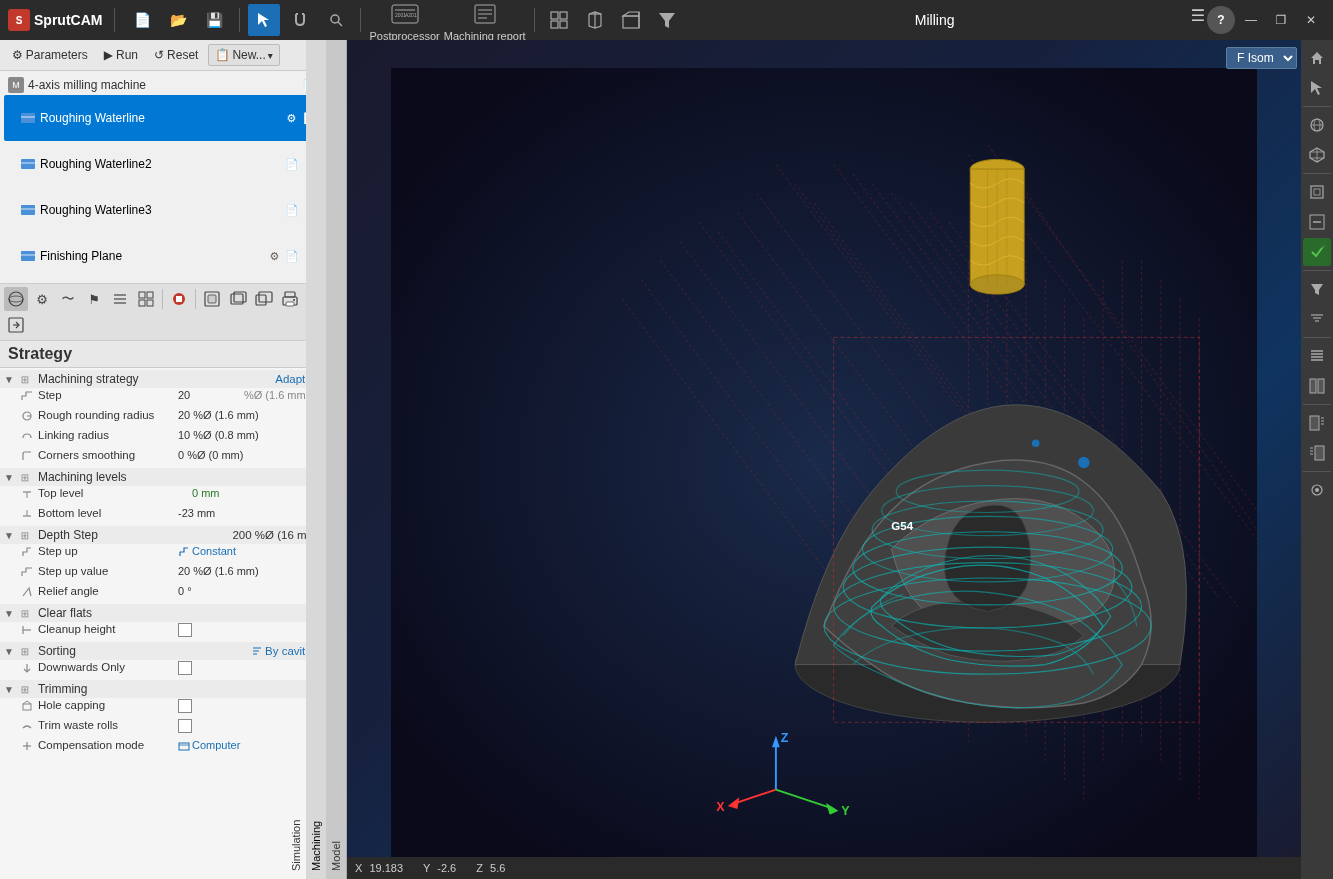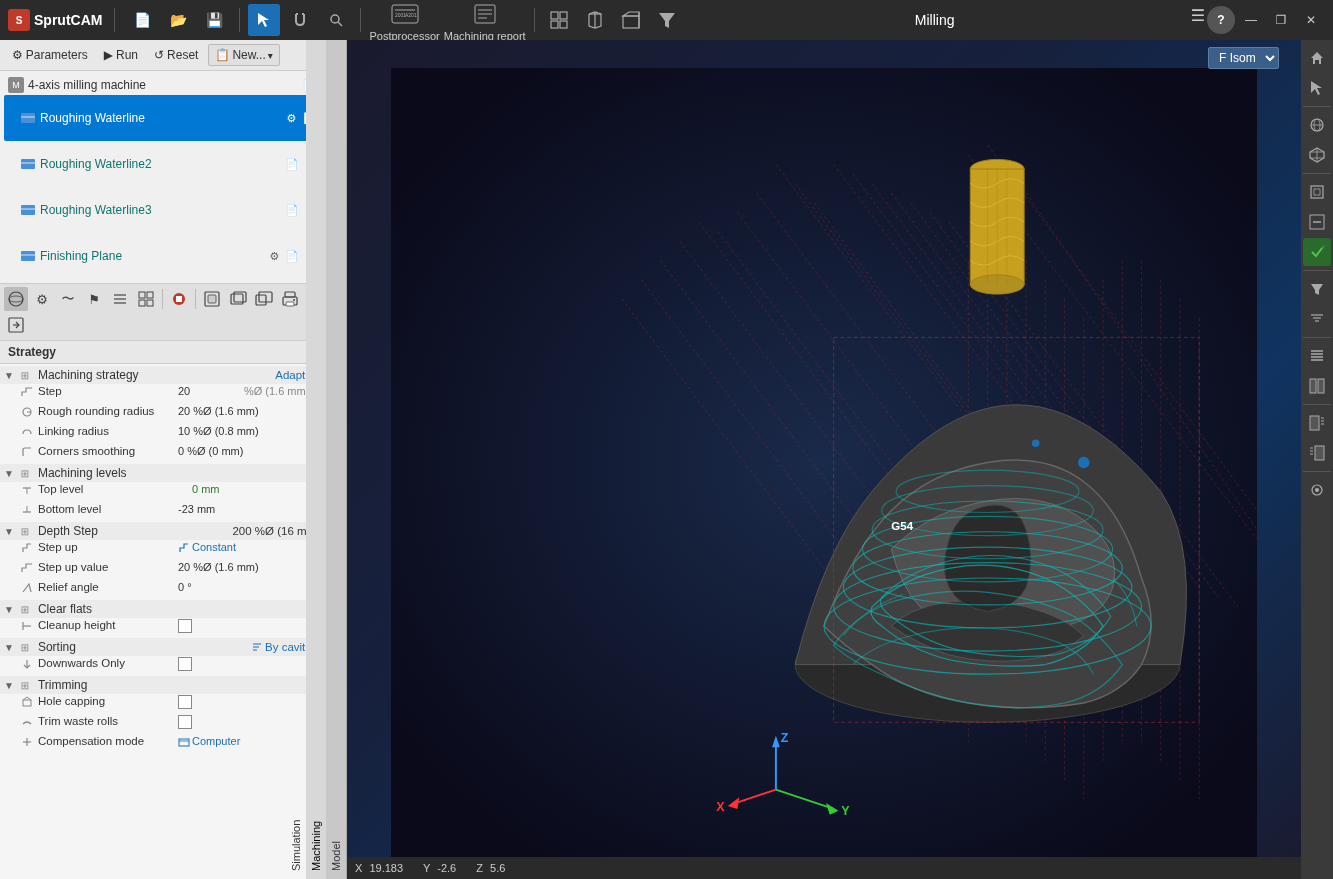--- a/index.html
+++ b/index.html
@@ -38,35 +38,35 @@
     #top-toolbar .t-btn { display: flex; align-items: center; gap: 3px; padding: 3px 6px; cursor: pointer; border-radius: 2px; font-size: 12px; color: #333; }
     #top-toolbar .t-btn .icon { font-size: 12px; }
     #top-toolbar .new-btn { display: flex; align-items: center; gap: 2px; padding: 3px 6px; cursor: pointer; border-radius: 2px; font-size: 12px; color: #333; background: #e0e0e0; border: 1px solid #bbb; }
     #top-toolbar .dropdown-arrow { font-size: 10px; }
 
     
     #operations-tree { padding: 4px; flex-shrink: 0; }
     .op-item { display: flex; align-items: center; padding: 15px 4px; cursor: pointer; border-radius: 2px; gap: 4px; }
     .op-item.selected { background: #0078d4; color: #fff; }
     .op-item.selected .op-label { color: #fff; }
-    .op-item .op-label { flex: 1; font-size: 12px; color: #0f766e; }
+    .op-item .op-label { flex: 1; font-size: 12px; color: #000000; }
     .dot { width: 10px; height: 10px; border-radius: 50%; flex-shrink: 0; }
     .dot-green { background: #28a745; }
     .dot-blue { background: #1a6fb5; }
     .machine-item { display: flex; align-items: center; padding: 2px 4px; gap: 4px; }
     .machine-item .machine-icon { width: 16px; height: 16px; background: #888; border-radius: 2px; display: flex; align-items: center; justify-content: center; color: #fff; font-size: 9px; }
 
     
     #icon-toolbar { display: flex; flex-wrap: wrap; align-items: center; background: #e0e0e0; border-top: 1px solid #ccc; border-bottom: 1px solid #ccc; padding: 3px 4px; gap: 2px; }
     #icon-toolbar .ib { width: 24px; height: 24px; display: flex; align-items: center; justify-content: center; cursor: pointer; border-radius: 2px; color: #444; font-size: 13px; }
     #icon-toolbar .ib.active { background: #bbb; }
     #icon-toolbar .i-sep { width: 1px; height: 20px; background: #bbb; margin: 0 2px; }
 
     
-    #strategy-label { background: #e8e8e8; padding: 4px 8px; font-weight: bold; font-size: 12px; color: #333; border-bottom: 1px solid #ccc; }
+    #strategy-label { background: #e8e8e8; padding: 4px 8px; font-weight: bold; font-size: 16px; color: #333; border-bottom: 1px solid #ccc; }
 
     
     #properties-panel { flex: 1; overflow-y: auto; padding: 2px 0; background: #f5f5f5; }
     .prop-section { }
     .prop-section-header { display: flex; align-items: center; gap: 4px; padding: 2px 4px; cursor: pointer; background: #ebebeb; }
     .prop-section-header .expand-icon { font-size: 10px; color: #666; }
     .prop-section-header .section-label { font-size: 12px; font-weight: 500; color: #333; }
     .prop-row { display: flex; align-items: flex-start; padding: 1px 4px 1px 20px; min-height: 20px; }
     .prop-row .prop-icon { width: 14px; height: 14px; margin-right: 4px; flex-shrink: 0; display: flex; align-items: center; justify-content: center; font-size: 9px; color: #666; }
     .prop-row .prop-name { flex: 0 0 140px; font-size: 11.5px; color: #333; }
@@ -81,21 +81,21 @@
     
     #vert-tabs { display: flex; flex-direction: column; background: #c8c8c8; border-right: 1px solid #aaa; width: 22px; writing-mode: vertical-rl; }
     .vert-tab { padding: 8px 4px; font-size: 11px; cursor: pointer; color: #333; text-orientation: mixed; writing-mode: vertical-lr; transform: rotate(180deg); white-space: nowrap; }
     .vert-tab.active { background: #d8d8d8; color: #000; }
 
     
     #viewport { flex: 1; background: #2a2a2a; position: relative; overflow: hidden; }
     #viewport-bg { width: 100%; height: 100%; background: linear-gradient(135deg, #1a1a2e 0%, #16213e 40%, #0f3460 70%, #1a1a2e 100%); position: absolute; }
 
     
-    #viewport-topbar { position: absolute; top: 0; left: 0; right: 0; height: 36px; display: flex; align-items: center; padding: 0 22px; z-index: 10; }
+    #viewport-topbar { position: absolute; top: 0; left: 0; right: 0; height: 36px; display: flex; align-items: center; padding: 0 4px; z-index: 10; }
     #view-select { background: #3a5f8a; color: #fff; border: 1px solid #5a7fa0; padding: 2px 6px; font-size: 12px; border-radius: 2px; cursor: pointer; }
 
     
     #statusbar { position: absolute; bottom: 0; left: 0; right: 0; height: 22px; background: #2a2a2a; display: flex; align-items: center; padding: 0 8px; gap: 20px; }
     #statusbar .coord { color: #ccc; font-size: 11px; }
 
     
     #right-toolbar { width: 32px; background: #3a3a3a; display: flex; flex-direction: column; gap: 2px; padding: 4px 2px; flex-shrink: 0; }
     #right-toolbar .rt-btn { width: 28px; height: 28px; display: flex; align-items: center; justify-content: center; cursor: pointer; border-radius: 2px; color: #ccc; font-size: 13px; }
     #right-toolbar .rt-sep { height: 1px; background: #555; margin: 2px 0; }

